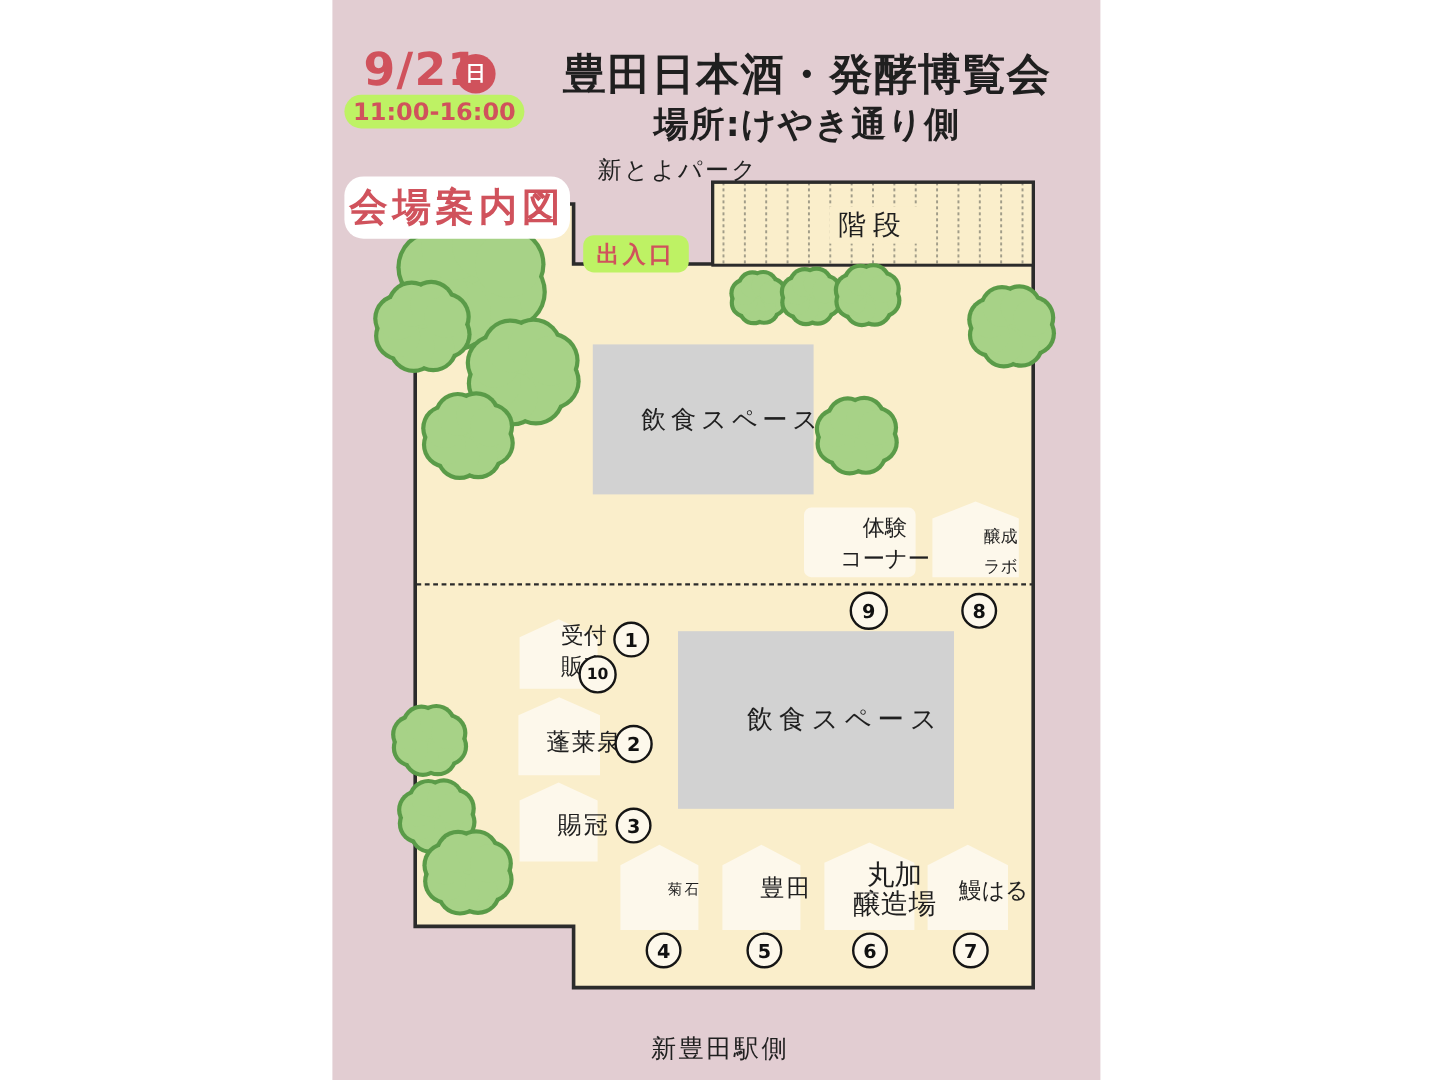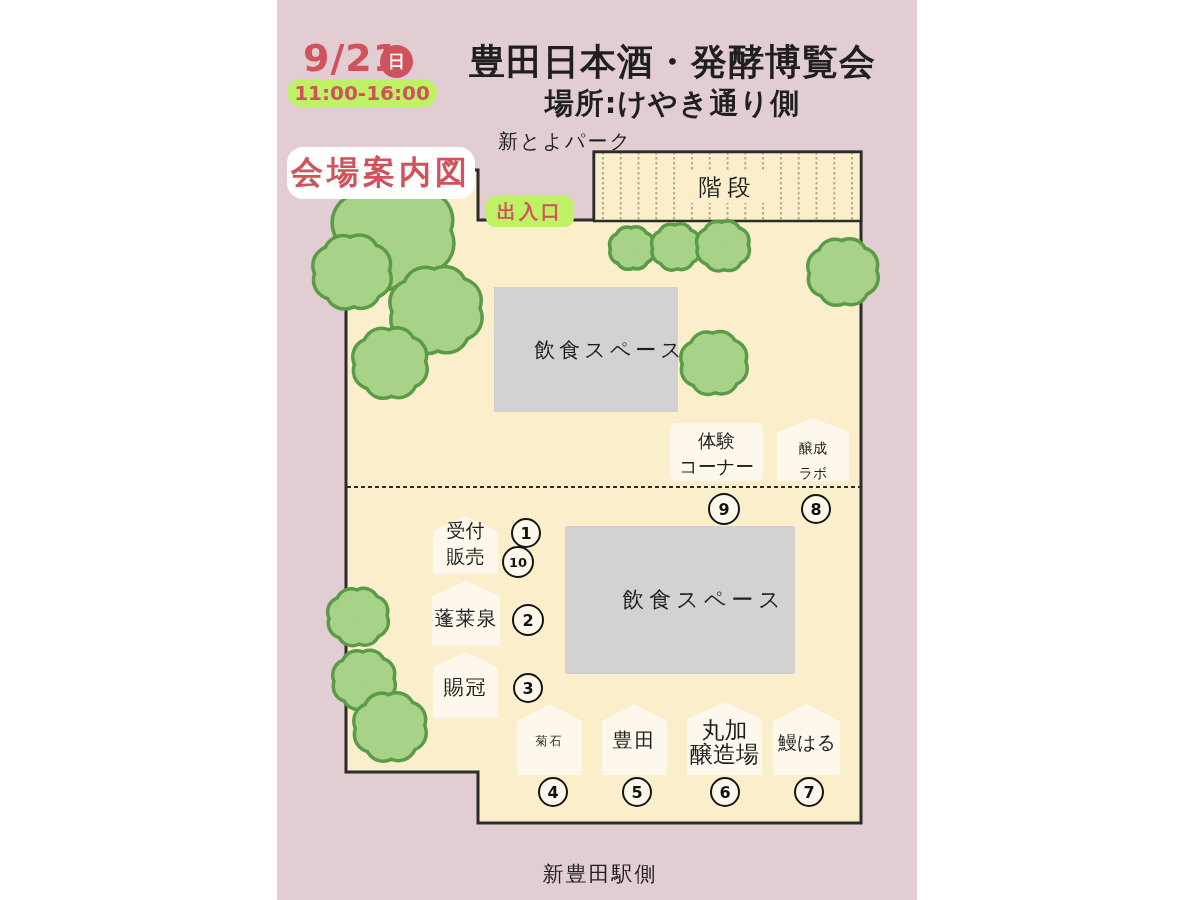--- a/index.html
+++ b/index.html
@@ -34,21 +34,21 @@
   .pill{background:#bef264;border-radius:14px;display:flex;align-items:center;justify-content:center;font-weight:bold;}
   .map-title-box{background:#fff;border-radius:16px;display:flex;align-items:center;justify-content:center;
     font-size:32px;font-weight:bold;letter-spacing:4px;}
   .event-title{font-size:36px;font-weight:bold;text-align:center;letter-spacing:1px;}
   .event-sub{font-size:29px;font-weight:bold;text-align:center;letter-spacing:1px;}
   .plain-label{font-size:20px;letter-spacing:2px;}
   .stairs-label-wrap{text-align:center;}
   .stairs-label-wrap span{display:inline-block;background:var(--venue-cream,#faeecb);padding:0 8px;
     font-size:23px;letter-spacing:6px;}
   .dining-label{display:flex;align-items:center;justify-content:center;font-size:21px;letter-spacing:4px;margin-left:24px;}
-  .booth-label{text-align:center;font-weight:500;line-height:26px;}
+  .booth-label{text-align:center;font-weight:500;line-height:26px;padding-left:21px;}
   .booth-label span{display:block;}
   .num{position:absolute;border:2.5px solid #151515;border-radius:50%;background:var(--booth-white,#fdf8eb);
     display:flex;align-items:center;justify-content:center;font-weight:bold;font-size:16px;color:#111;}
   .num.small{font-size:13px;}
 </style>
 </head>
 <body>
 
 <div class="stage">
 
@@ -344,21 +344,21 @@
   <div class="abs booth-label" style="left:779px;top:436px;width:68px;font-size:14px;line-height:25px;">
     <span>醸成</span>
       <span>ラボ</span>
   </div>
   <div class="abs booth-label" style="left:670px;top:428px;width:93px;font-size:18.5px;line-height:26px;">
     <span>体験</span>
       <span>コーナー</span>
   </div>
 
   <div class="num" style="left:511px;top:518px;width:26px;height:26px;">1</div>
-  <div class="num small" style="left:502px;top:546px;width:28px;height:28px;">10</div>
+  <div class="num small" style="left:482px;top:546px;width:28px;height:28px;">10</div>
   <div class="num" style="left:512px;top:604px;width:28px;height:28px;">2</div>
   <div class="num" style="left:513px;top:673px;width:26px;height:26px;">3</div>
   <div class="num" style="left:538px;top:777px;width:26px;height:26px;">4</div>
   <div class="num" style="left:622px;top:777px;width:26px;height:26px;">5</div>
   <div class="num" style="left:710px;top:777px;width:26px;height:26px;">6</div>
   <div class="num" style="left:794px;top:777px;width:26px;height:26px;">7</div>
   <div class="num" style="left:801px;top:494px;width:26px;height:26px;">8</div>
   <div class="num" style="left:708px;top:493px;width:28px;height:28px;">9</div>
 
 </div>

